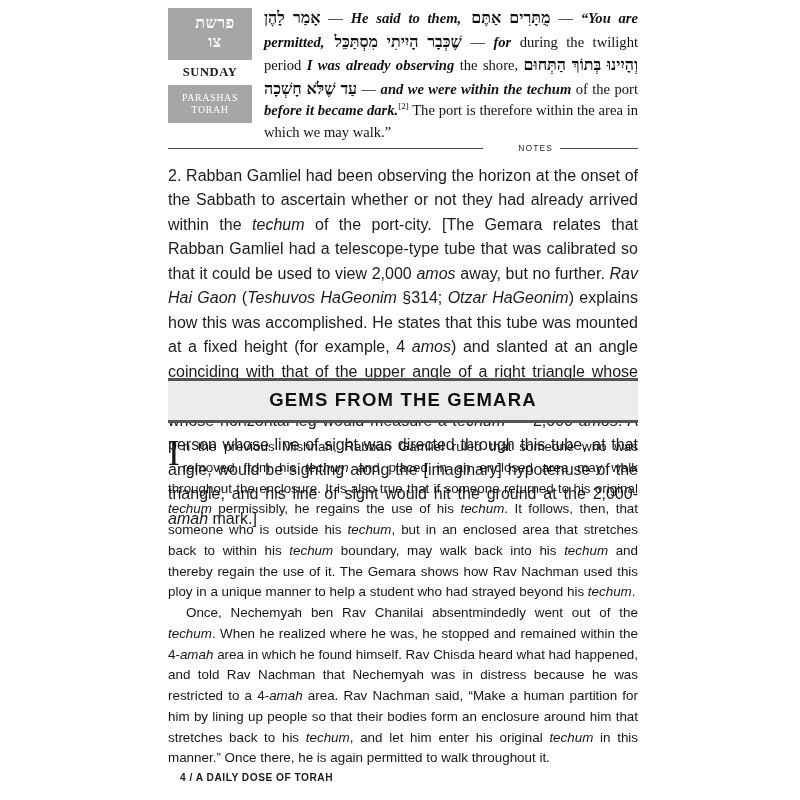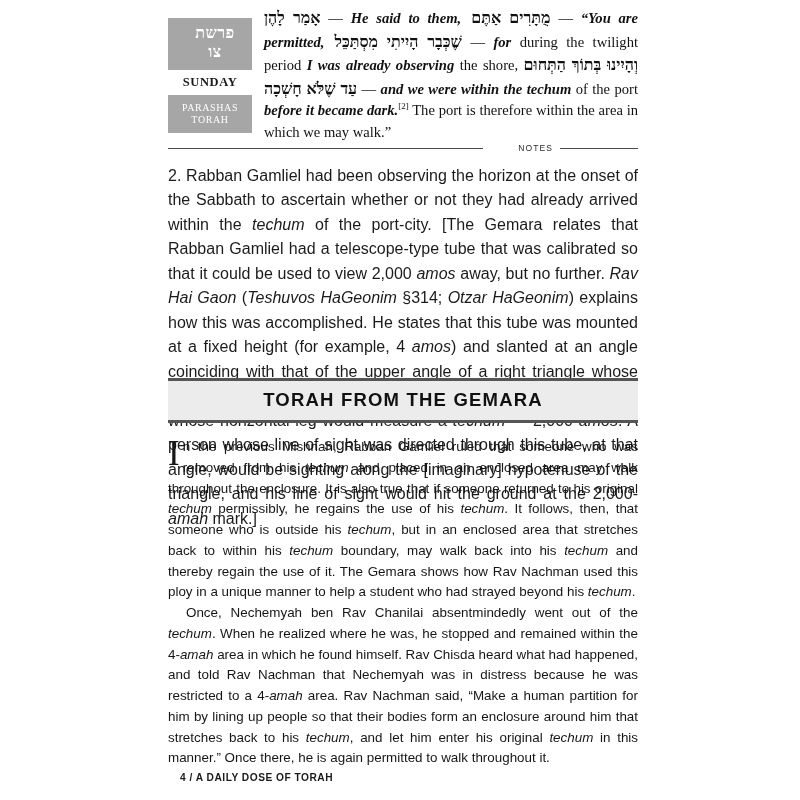--- a/index.html
+++ b/index.html
@@ -50,21 +50,20 @@
     line-height: 1.18;
     padding: 5px 2px 6px 2px;
   }
 
   .sidebar-parashah {
     font-size: 16px;
     font-weight: 700;
     letter-spacing: 0.5px;
     direction: rtl;
     padding: 6px 2px 8px 12px;
-    margin-top: 10px;
   }
   .sidebar-parashah .ln { display: block; }
 
   .sidebar-day {
     font-family: "Liberation Serif", serif;
     font-size: 12.5px;
     font-weight: 700;
     letter-spacing: 0.6px;
     color: #1a1a1a;
     padding: 5px 0 5px 0;
@@ -248,21 +247,21 @@
     <div class="label">NOTES</div>
     <div class="line short"></div>
   </div>
 
   <div class="notes-body">
     <span>2.</span>
     <span>Rabban Gamliel had been observing the horizon at the onset of the Sabbath to ascertain whether or not they had already arrived within the <i>techum</i> of the port-city. [The Gemara relates that Rabban Gamliel had a telescope-type tube that was calibrated so that it could be used to view 2,000 <i>amos</i> away, but no further. <i>Rav Hai Gaon</i> (<i>Teshuvos HaGeonim</i> §314; <i>Otzar HaGeonim</i>) explains how this was accomplished. He states that this tube was mounted at a fixed height (for example, 4 <i>amos</i>) and slanted at an angle coinciding with that of the upper angle of a right triangle whose upright arm measured that height (for example, 4 <i>amos</i>), and whose horizontal leg would measure a <i>techum</i> — 2,000 <i>amos</i>. A person whose line of sight was directed through this tube, at that angle, would be sighting along the [imaginary] hypotenuse of the triangle, and his line of sight would hit the ground at the 2,000-<i>amah</i> mark.]</span>
   </div>
 
   <div class="gems-banner">
-    <div class="title">TORAH FROM THE GEMARA</div>
+    <div class="title">GEMS FROM THE GEMARA</div>
   </div>
 
   <div class="gems-body">
     <p><span class="dropcap">I</span><span>n the previous Mishnah, Rabban Gamliel ruled that someone who was removed from his <i>techum</i> and placed in an enclosed area may walk throughout the enclosure. It is also true that if someone returned to his original <i>techum</i> permissibly, he regains the use of his <i>techum</i>. It follows, then, that someone who is outside his <i>techum</i>, but in an enclosed area that stretches back to within his <i>techum</i> boundary, may walk back into his <i>techum</i> and thereby regain the use of it. The Gemara shows how Rav Nachman used this ploy in a unique manner to help a student who had strayed beyond his <i>techum</i>.</span></p>
     <p>Once, Nechemyah ben Rav Chanilai absentmindedly went out of the <i>techum</i>. When he realized where he was, he stopped and remained within the 4-<i>amah</i> area in which he found himself. Rav Chisda heard what had happened, and told Rav Nachman that Nechemyah was in distress because he was restricted to a 4-<i>amah</i> area. Rav Nachman said, “Make a human partition for him by lining up people so that their bodies form an enclosure around him that stretches back to his <i>techum</i>, and let him enter his original <i>techum</i> in this manner.” Once there, he is again permitted to walk throughout it.</p>
   </div>
 
   <div class="footer">4 / A DAILY DOSE OF TORAH</div>
 
 </div>

